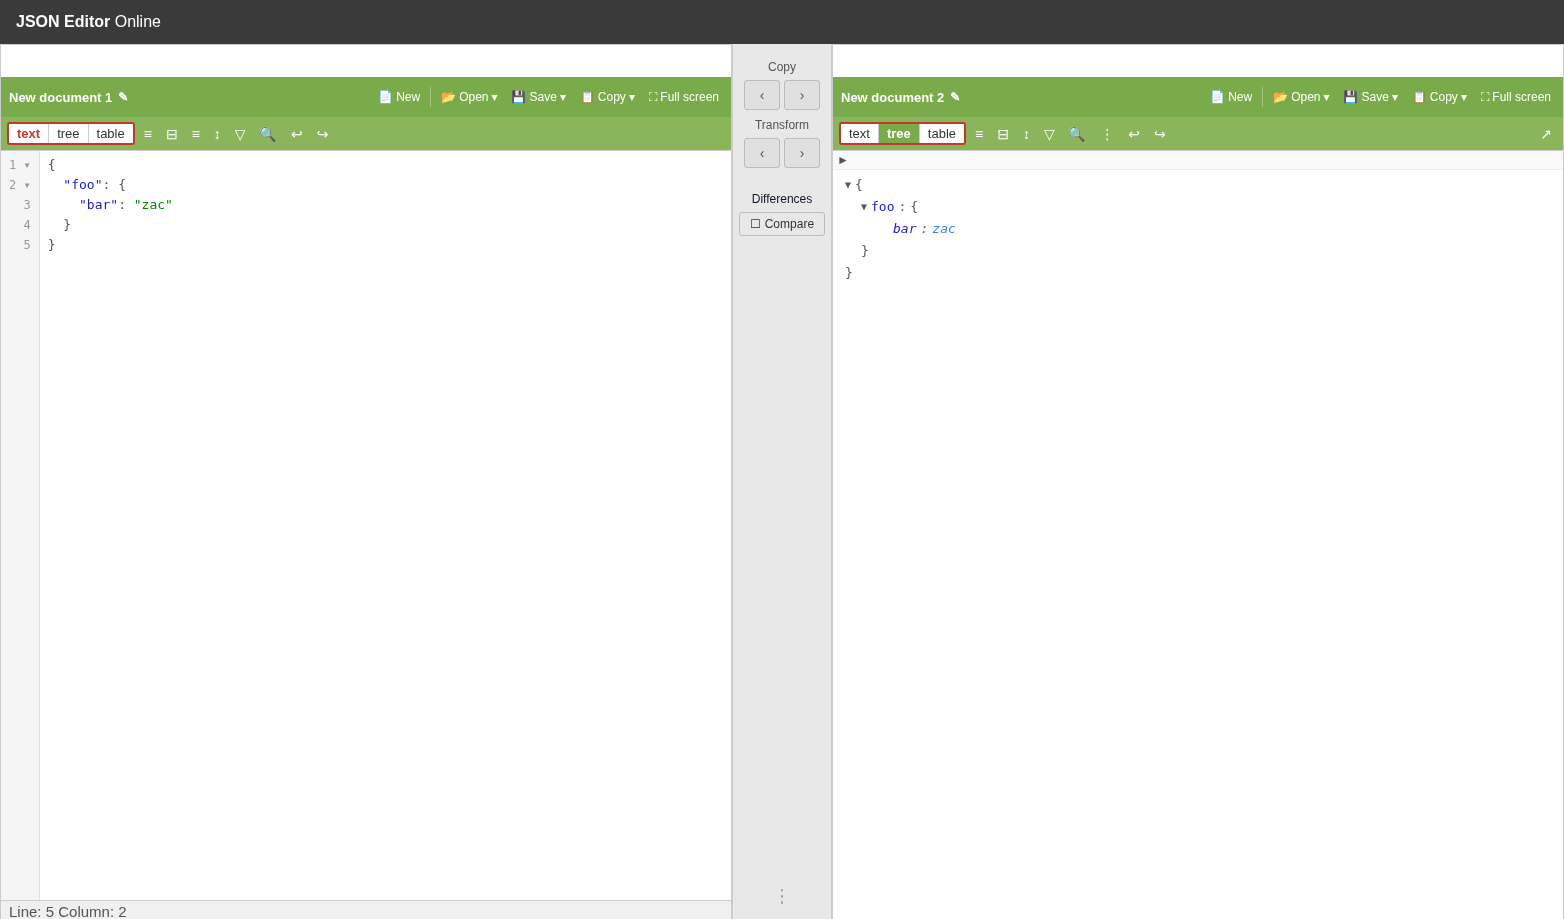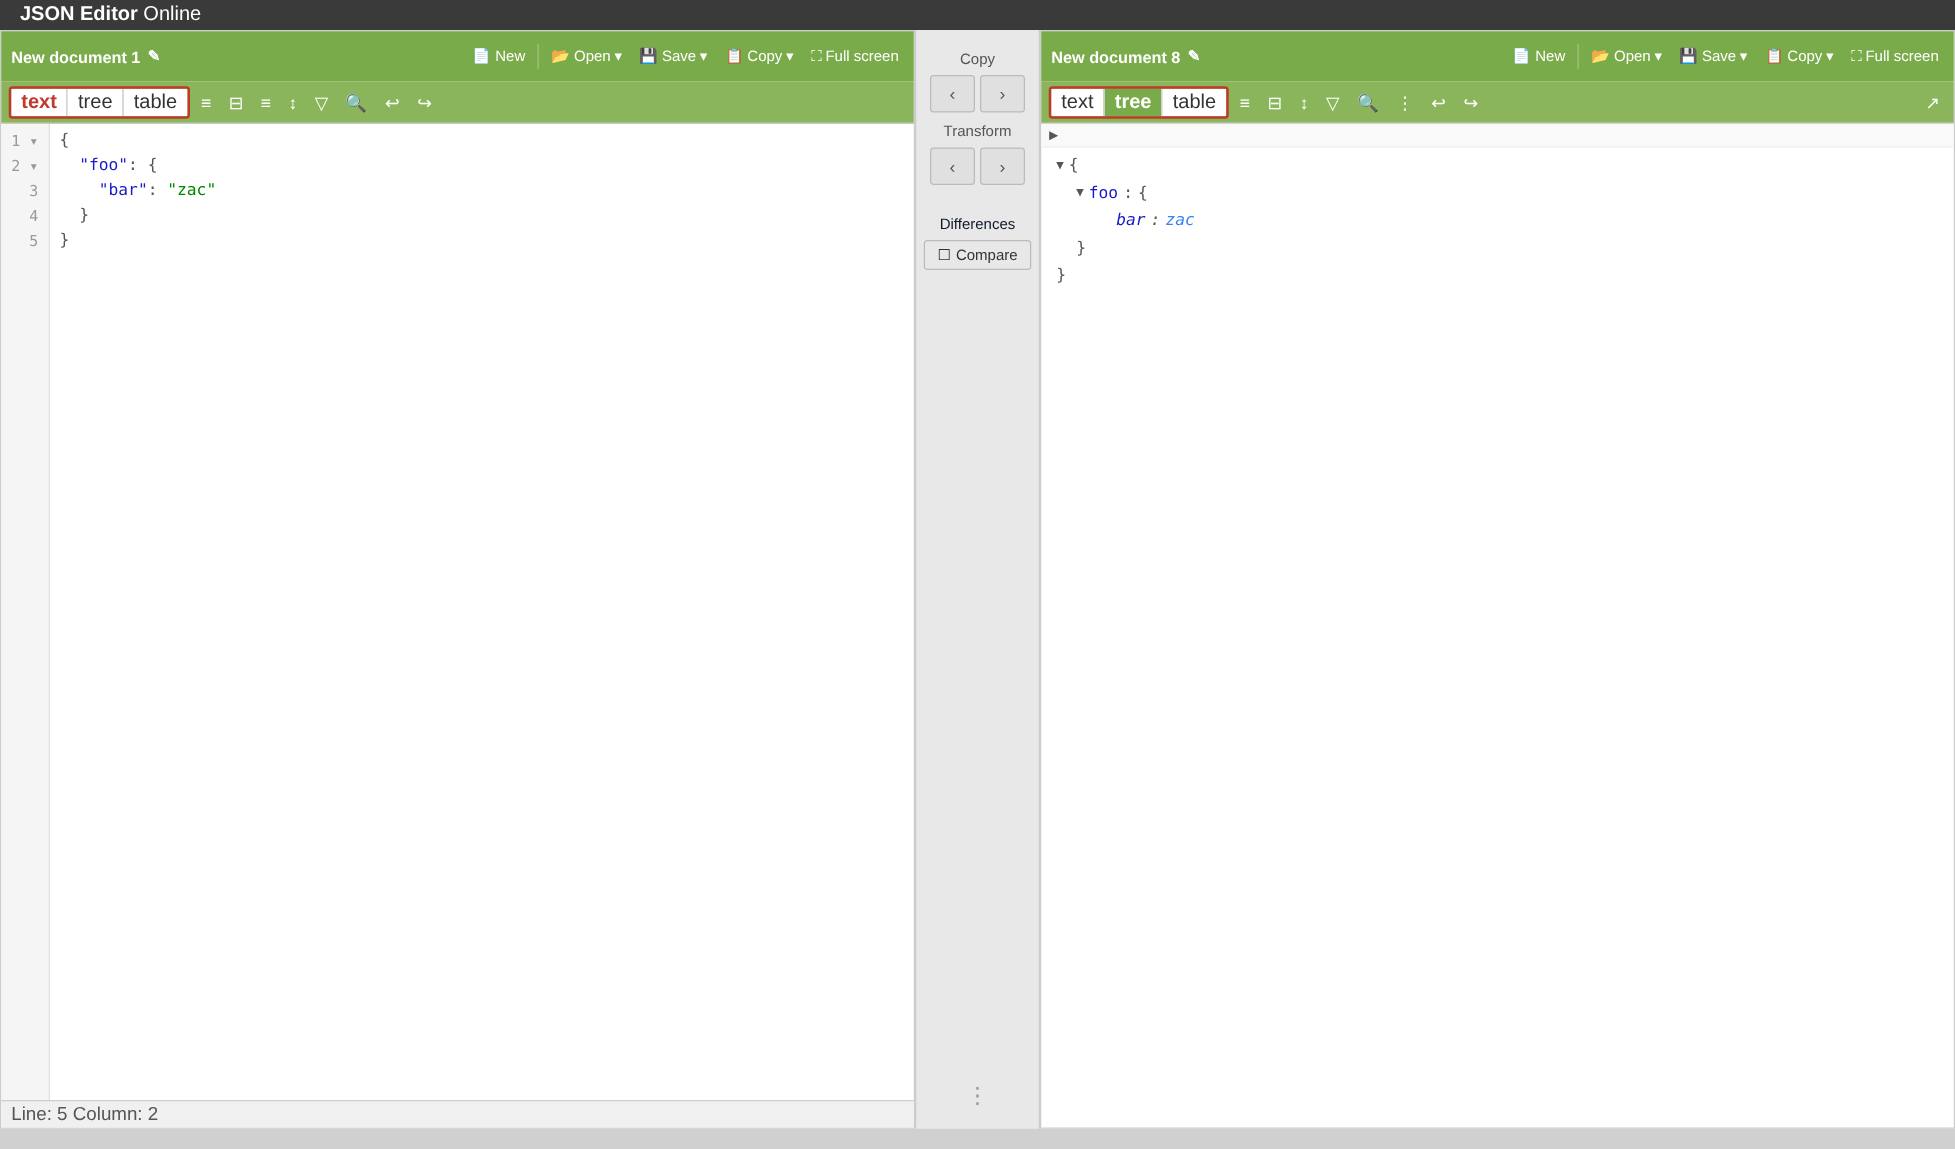--- a/index.html
+++ b/index.html
@@ -3,21 +3,21 @@
   <meta charset="utf-8">
   <style>
     * { box-sizing: border-box; margin: 0; padding: 0; }
     body { font-family: Arial, sans-serif; font-size: 13px; background: #d0d0d0; height: 919px; overflow: hidden; }
 
     
     .app-header {
       background: #3a3a3a;
       color: #fff;
       padding: 0 16px;
-      height: 24px;
+      height: 44px;
       display: flex;
       align-items: center;
     }
     .app-title { font-size: 16px; font-weight: normal; }
     .app-title strong { font-weight: bold; }
 
     
     .main-layout {
       display: flex;
       height: calc(919px - 40px);
@@ -34,20 +34,21 @@
 
     
     .panel-toolbar {
       background: #7aab4a;
       color: #fff;
       height: 40px;
       display: flex;
       align-items: center;
       padding: 0 8px;
       gap: 6px;
+      margin-top: 32px;
     }
     .panel-title {
       font-size: 13px;
       font-weight: bold;
       color: #fff;
       margin-right: auto;
       display: flex;
       align-items: center;
       gap: 6px;
     }
@@ -82,21 +83,21 @@
     .mode-switch {
       display: flex;
       border: 2px solid #c0392b;
       border-radius: 3px;
       overflow: hidden;
     }
     .mode-btn {
       background: #fff;
       border: none;
       padding: 2px 8px;
-      font-size: 16px;
+      font-size: 13px;
       cursor: pointer;
       color: #333;
       text-align: right;
     }
     .mode-btn.active-text { background: #fff; color: #c0392b; font-weight: bold; }
     .mode-btn.active-tree { background: #7aab4a; color: #fff; font-weight: bold; }
     .mode-btn + .mode-btn { border-left: 1px solid #ccc; }
 
     .icon-btn {
       background: none;
@@ -335,21 +336,21 @@
       <span style="font-size:12px;">☐</span>
       <span>Compare</span>
     </button>
     <div class="mid-dots">⋮</div>
   </div>
 
   <div class="panel">
 
     <div class="panel-toolbar">
       <span class="panel-title">
-        <span>New document 8</span>
+        <span>New document 2</span>
         <span class="edit-icon">✎</span>
       </span>
       <button class="toolbar-btn">
         <span>📄</span>
         <span>New</span>
       </button>
       <div class="toolbar-sep"></div>
       <button class="toolbar-btn">
         <span>📂</span>
         <span>Open</span> ▾

